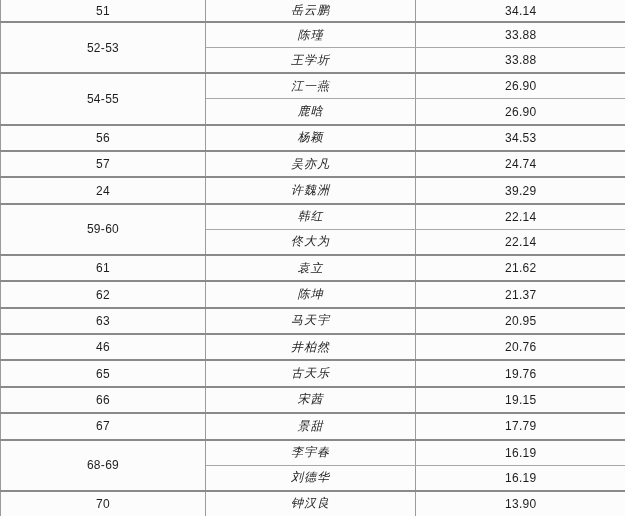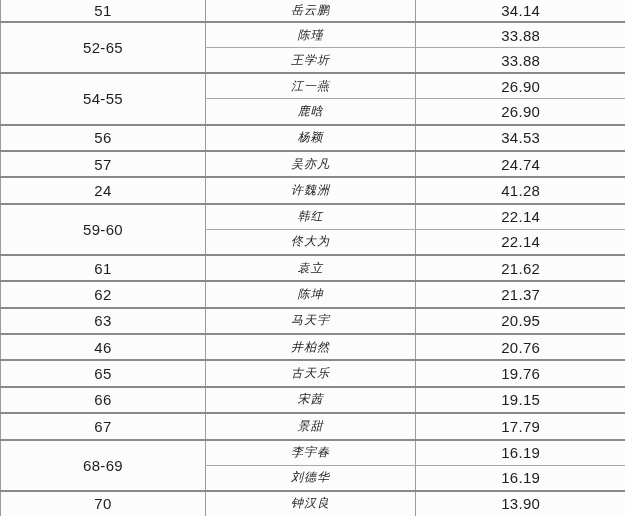--- a/index.html
+++ b/index.html
@@ -36,21 +36,21 @@
   table.ranking td:last-child { border-right: none; }
   table.ranking td:first-child { border-left: 1px solid var(--grid-color, #9b9b9b); }
   
   table.ranking tr.group-start > td {
     border-top: 2px solid var(--grid-heavy-color, #8a8a8a);
   }
   table.ranking tr.first-row { height: 22px; }
 
   .rank-cell, .score-cell {
     font-family: "Liberation Sans", sans-serif;
-    font-size: 15px;
+    font-size: 12px;
     letter-spacing: 0.3px;
     margin-top: 26px;
   }
   .name-cell {
     font-family: "Liberation Serif", serif;
     font-size: 12px;
     letter-spacing: 1px;
     font-style: italic;
   }
 </style>
@@ -64,21 +64,21 @@
       <col style="width:210px">
       <col style="width:210px">
     </colgroup>
     <tbody id="table-body">
         <tr class="first-row">
           <td class="rank-cell" rowspan="1">51</td>
           <td class="name-cell">岳云鹏</td>
           <td class="score-cell">34.14</td>
         </tr>
         <tr class="group-start">
-          <td class="rank-cell" rowspan="2">52-65</td>
+          <td class="rank-cell" rowspan="2">52-53</td>
           <td class="name-cell">陈瑾</td>
           <td class="score-cell">33.88</td>
         </tr>
         <tr>
           <td class="name-cell">王学圻</td>
           <td class="score-cell">33.88</td>
         </tr>
         <tr class="group-start">
           <td class="rank-cell" rowspan="2">54-55</td>
           <td class="name-cell">江一燕</td>
@@ -94,21 +94,21 @@
           <td class="score-cell">34.53</td>
         </tr>
         <tr class="group-start">
           <td class="rank-cell" rowspan="1">57</td>
           <td class="name-cell">吴亦凡</td>
           <td class="score-cell">24.74</td>
         </tr>
         <tr class="group-start">
           <td class="rank-cell" rowspan="1">24</td>
           <td class="name-cell">许魏洲</td>
-          <td class="score-cell">41.28</td>
+          <td class="score-cell">39.29</td>
         </tr>
         <tr class="group-start">
           <td class="rank-cell" rowspan="2">59-60</td>
           <td class="name-cell">韩红</td>
           <td class="score-cell">22.14</td>
         </tr>
         <tr>
           <td class="name-cell">佟大为</td>
           <td class="score-cell">22.14</td>
         </tr>

